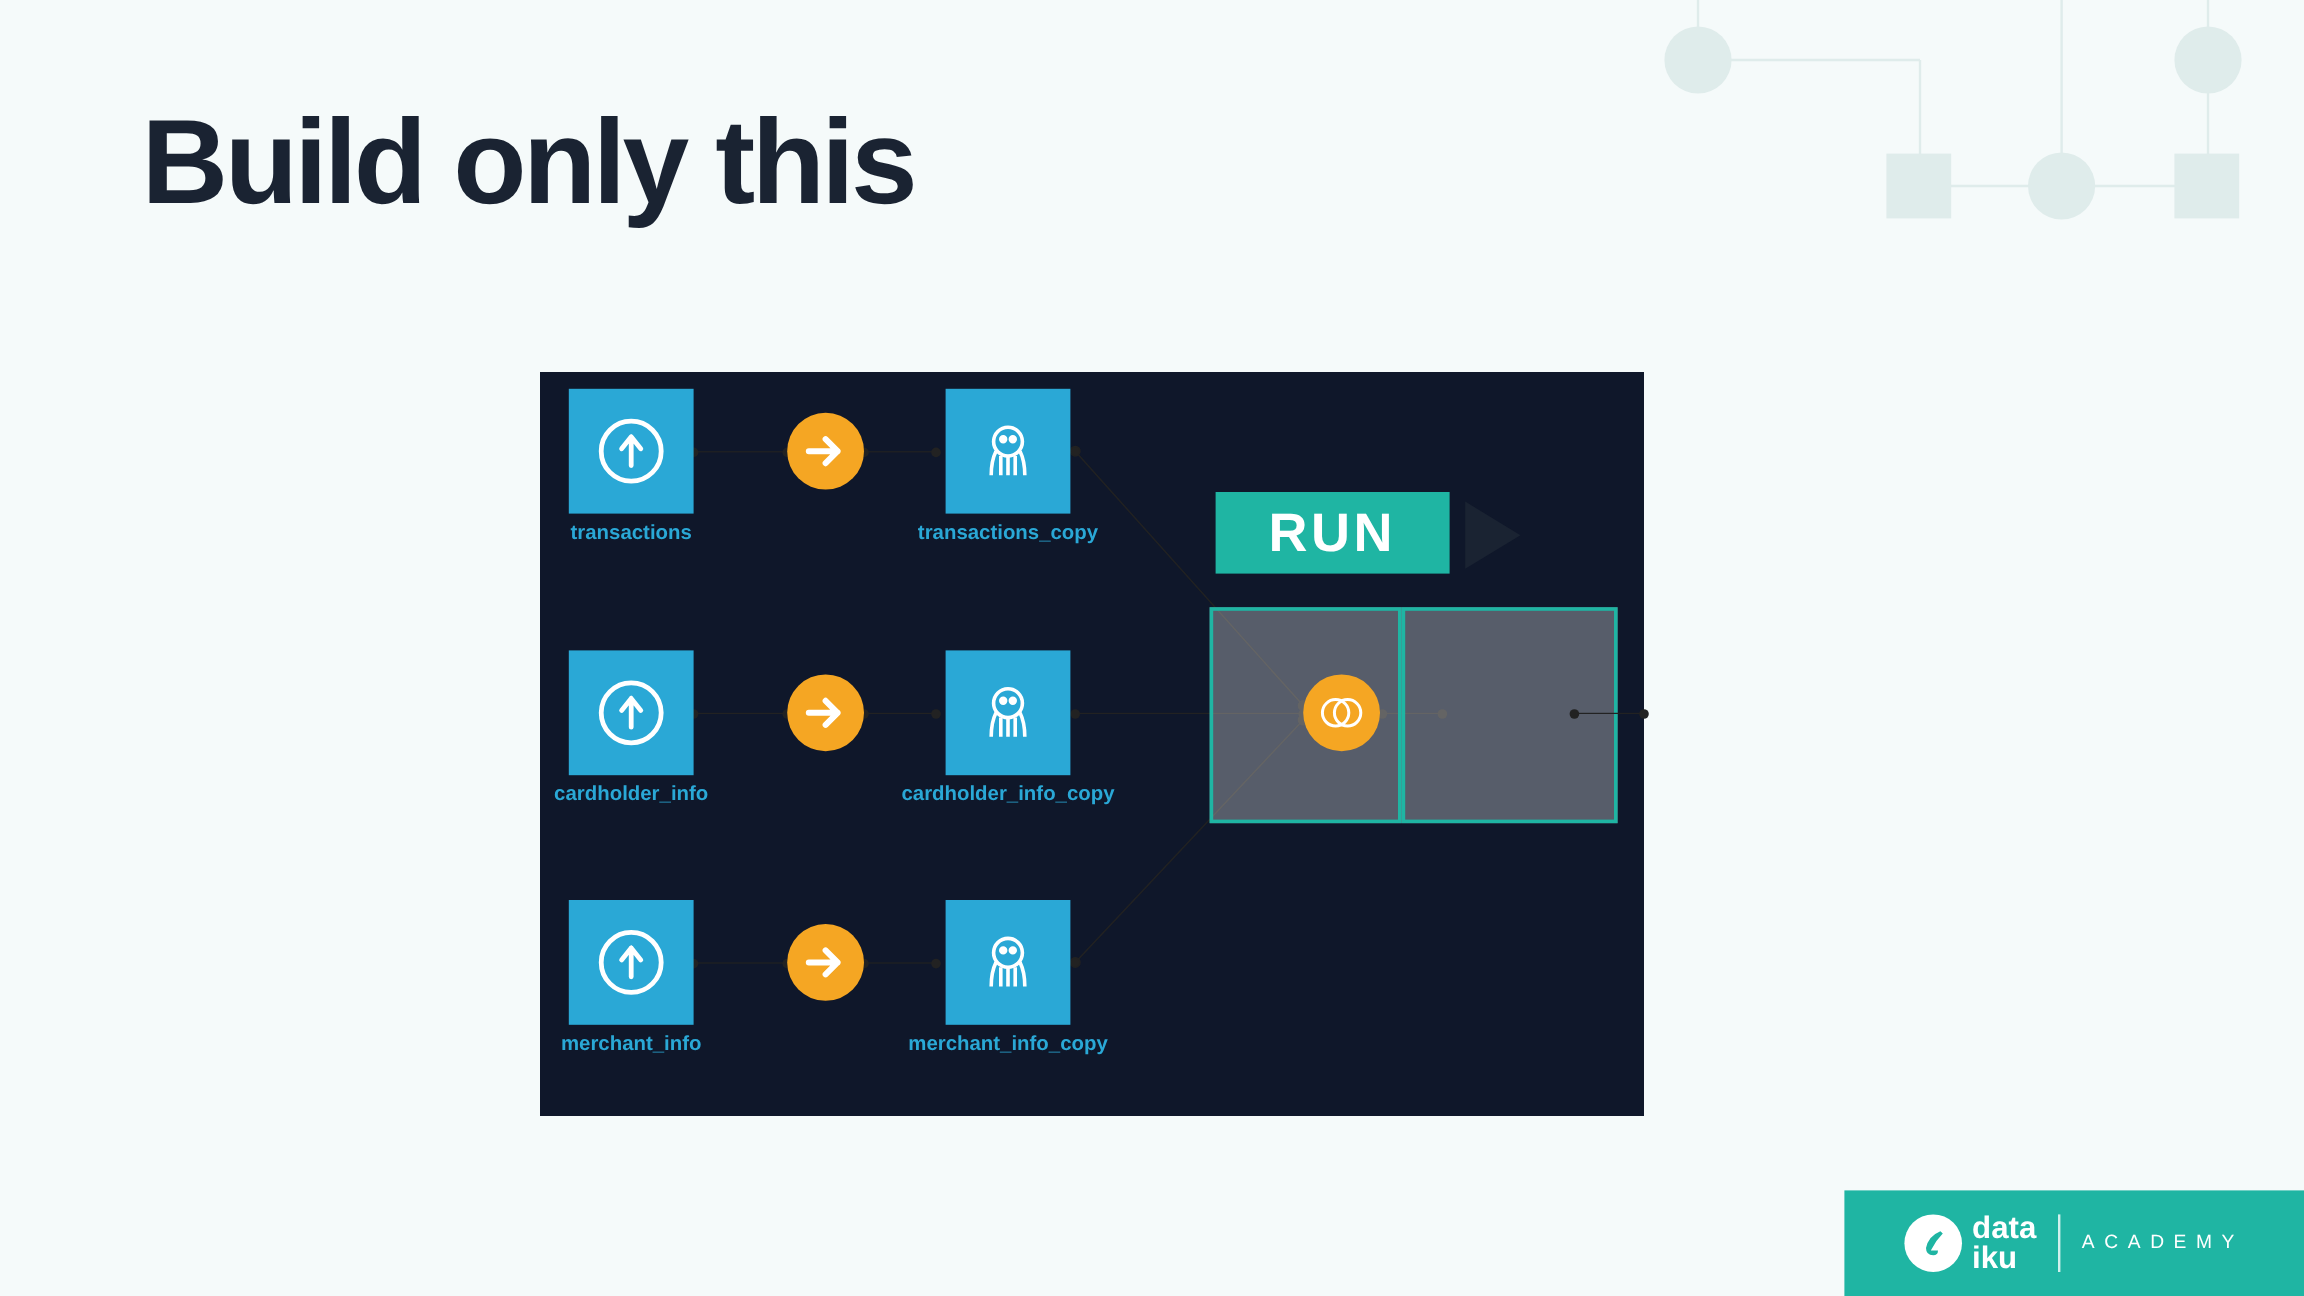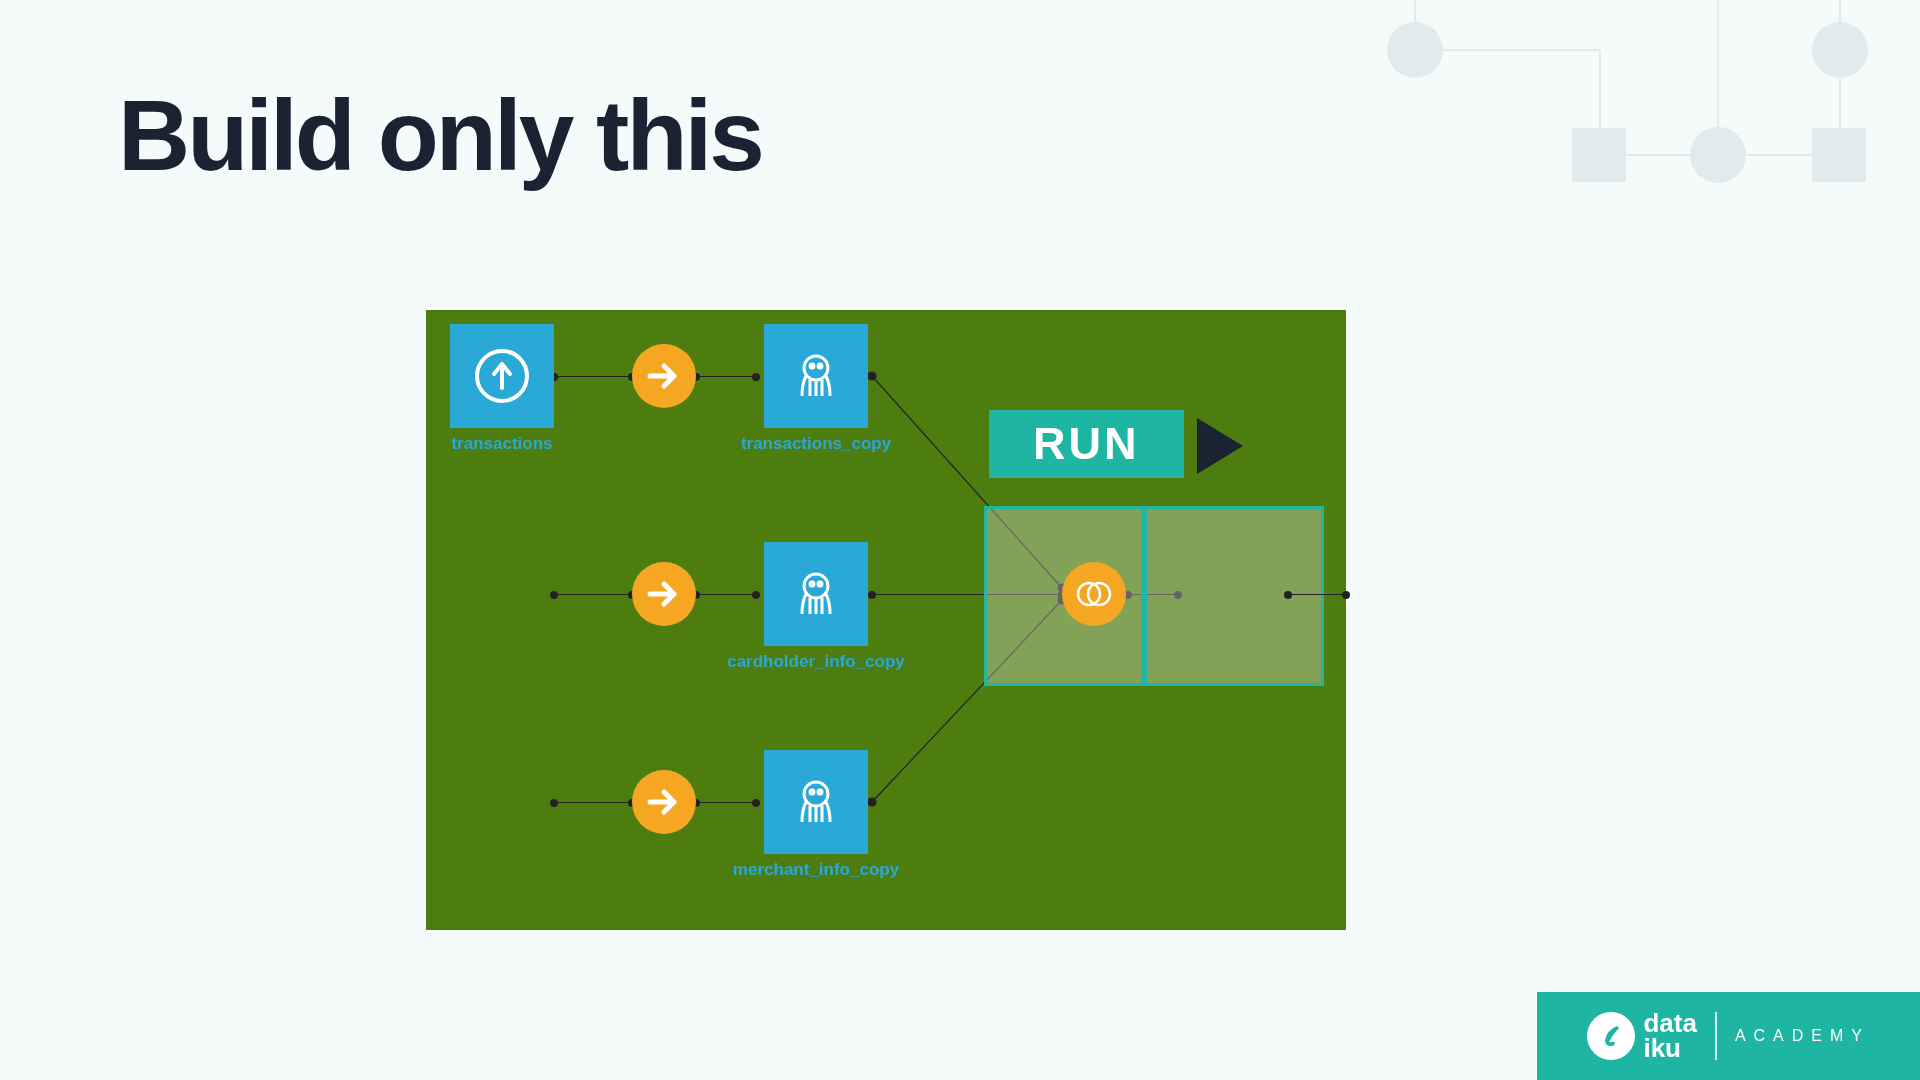--- a/index.html
+++ b/index.html
@@ -25,24 +25,24 @@
     position: absolute;
     top: 0;
     right: 0;
     width: 700px;
     height: 220px;
     pointer-events: none;
   }
   .flow-container {
     position: absolute;
     top: 310px;
-    left: 426px;
+    left: 450px;
     width: 920px;
     height: 620px;
-    background: #4d7c0f;
+    background: #0f172a;
     text-align: right;
   }
   
   .node {
     position: absolute;
     width: 104px;
     height: 104px;
     display: flex;
     align-items: center;
     justify-content: center;
@@ -204,40 +204,54 @@
         </g>
       </svg>
     <div class="node-label">transactions_copy</div>
   </div>
 
   <div class="edge" style="top:284px;left:128px;width:78px"></div>
   <div class="edge" style="top:284px;left:270px;width:60px"></div>
   <div class="edge" style="top:284px;left:446px;width:190px"></div>
   <div class="edge" style="top:284px;left:702px;width:50px"></div>
 
+  <div class="node node-blue" style="top:232px;left:24px">
+    <svg width="60" height="60" viewBox="0 0 60 60">
+        <circle cx="30" cy="30" r="25" fill="none" stroke="#fff" stroke-width="4"></circle>
+        <path d="M30 42 L30 18 M30 18 L22 28 M30 18 L38 28" stroke="#fff" stroke-width="4" fill="none" stroke-linecap="round"></path>
+      </svg>
+    <div class="node-label">cardholder_info</div>
+  </div>
   <div class="recipe-circle" style="top:252px;left:206px">
     <svg width="40" height="40" viewBox="0 0 40 40">
         <path d="M6 20 L30 20 M30 20 L20 10 M30 20 L20 30" stroke="#fff" stroke-width="5" fill="none" stroke-linecap="round"></path>
       </svg>
   </div>
   <div class="node node-blue" style="top:232px;left:338px">
     <svg width="56" height="56" viewBox="0 0 56 56">
         <g fill="none" stroke="#fff" stroke-width="3">
           <ellipse cx="28" cy="20" rx="12" ry="12"></ellipse>
           <circle cx="24" cy="18" r="2" fill="#fff"></circle>
           <circle cx="32" cy="18" r="2" fill="#fff"></circle>
           <path d="M18 28 Q14 36 14 48 M38 28 Q42 36 42 48 M22 32 L22 48 M28 32 L28 48 M34 32 L34 48"></path>
         </g>
       </svg>
     <div class="node-label">cardholder_info_copy</div>
   </div>
 
   <div class="edge" style="top:492px;left:128px;width:78px"></div>
   <div class="edge" style="top:492px;left:270px;width:60px"></div>
 
+  <div class="node node-blue" style="top:440px;left:24px">
+    <svg width="60" height="60" viewBox="0 0 60 60">
+        <circle cx="30" cy="30" r="25" fill="none" stroke="#fff" stroke-width="4"></circle>
+        <path d="M30 42 L30 18 M30 18 L22 28 M30 18 L38 28" stroke="#fff" stroke-width="4" fill="none" stroke-linecap="round"></path>
+      </svg>
+    <div class="node-label">merchant_info</div>
+  </div>
   <div class="recipe-circle" style="top:460px;left:206px">
     <svg width="40" height="40" viewBox="0 0 40 40">
         <path d="M6 20 L30 20 M30 20 L20 10 M30 20 L20 30" stroke="#fff" stroke-width="5" fill="none" stroke-linecap="round"></path>
       </svg>
   </div>
   <div class="node node-blue" style="top:440px;left:338px">
     <svg width="56" height="56" viewBox="0 0 56 56">
         <g fill="none" stroke="#fff" stroke-width="3">
           <ellipse cx="28" cy="20" rx="12" ry="12"></ellipse>
           <circle cx="24" cy="18" r="2" fill="#fff"></circle>

